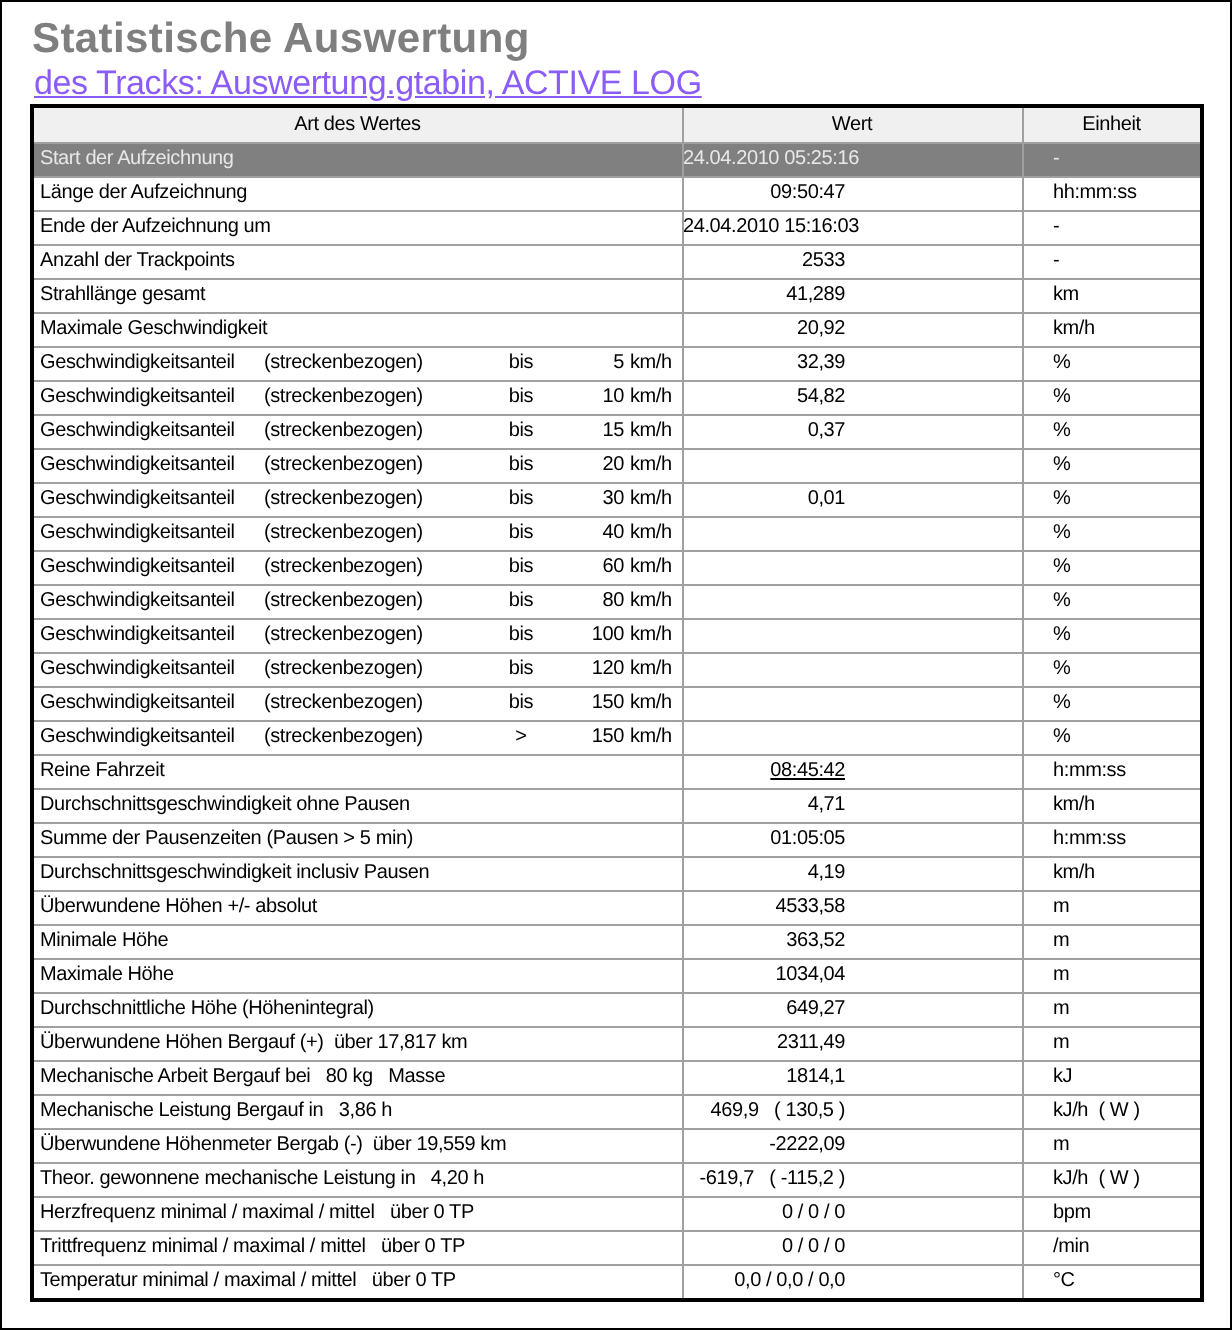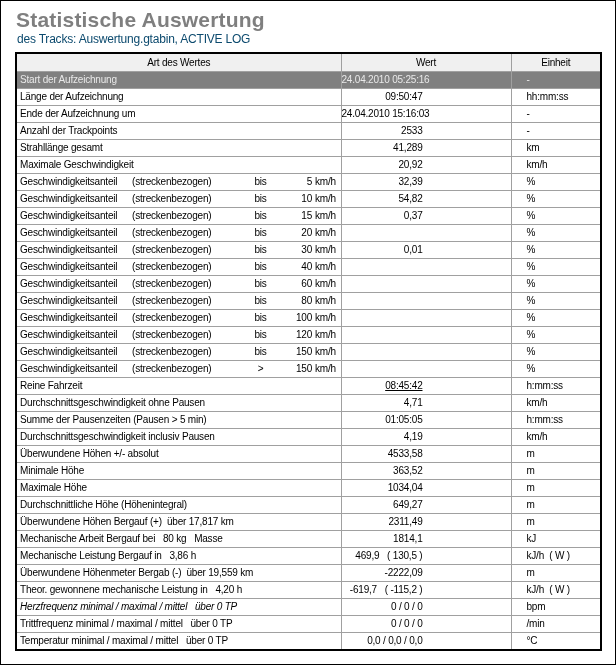--- a/index.html
+++ b/index.html
@@ -9,22 +9,23 @@
   }
   .frame {
     position: absolute; left: 0; top: 0; width: 614px; height: 663px;
     border: 1px solid #000;
   }
   .title {
     position: absolute; left: 16px; top: 8px; font-size: 21px; font-weight: bold;
     color: #7f7f7f; letter-spacing: 0.2px; white-space: nowrap;
   }
   .subtitle {
-    position: absolute; left: 17px; top: 32px; font-size: 12px; color: #0c4a6e; white-space: nowrap;
+    position: absolute; left: 17px; top: 32px; font-size: 17px; color: #8b5cf6; white-space: nowrap;
     letter-spacing: -0.2px;
+    text-decoration: underline;
   }
   .tablebox {
     position: absolute; left: 15px; top: 52px; width: 583px; height: 595px;
     border: 2px solid #000; box-sizing: content-box;
   }
   table {
     border-collapse: collapse; width: 583px; table-layout: fixed;
     font-size: 10px; letter-spacing: -0.2px;
   }
   col.c1 { width: 324px; }
@@ -226,21 +227,21 @@
           <td style="white-space: pre;">Überwundene Höhenmeter Bergab (-)  über 19,559 km</td>
           <td class="val" style="white-space: pre;">-2222,09</td>
           <td class="unit" style="white-space: pre;">m</td>
         </tr>
         <tr>
           <td style="white-space: pre;">Theor. gewonnene mechanische Leistung in   4,20 h</td>
           <td class="val" style="white-space: pre;">-619,7   ( -115,2 )</td>
           <td class="unit" style="white-space: pre;">kJ/h  ( W )</td>
         </tr>
         <tr>
-          <td style="white-space: pre; font-style: italic;">Herzfrequenz minimal / maximal / mittel   über 0 TP</td>
+          <td style="white-space: pre;">Herzfrequenz minimal / maximal / mittel   über 0 TP</td>
           <td class="val" style="white-space: pre;">0 / 0 / 0</td>
           <td class="unit" style="white-space: pre;">bpm</td>
         </tr>
         <tr>
           <td style="white-space: pre;">Trittfrequenz minimal / maximal / mittel   über 0 TP</td>
           <td class="val" style="white-space: pre;">0 / 0 / 0</td>
           <td class="unit" style="white-space: pre;">/min</td>
         </tr>
         <tr>
           <td style="white-space: pre;">Temperatur minimal / maximal / mittel   über 0 TP</td>

